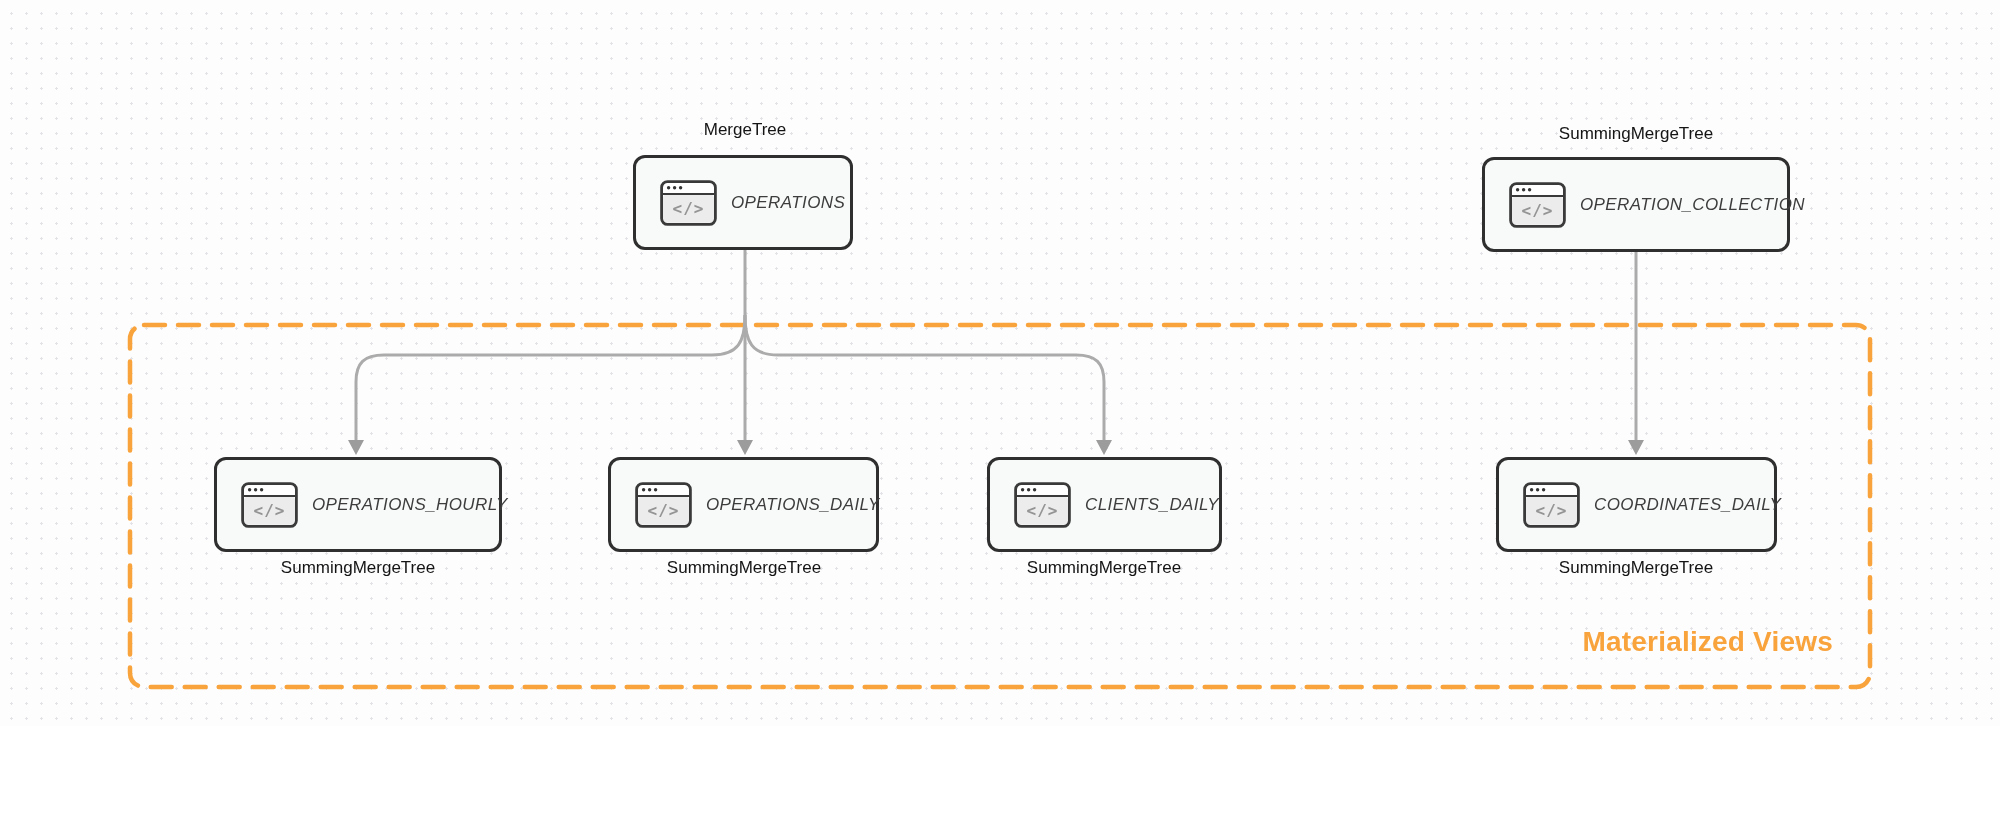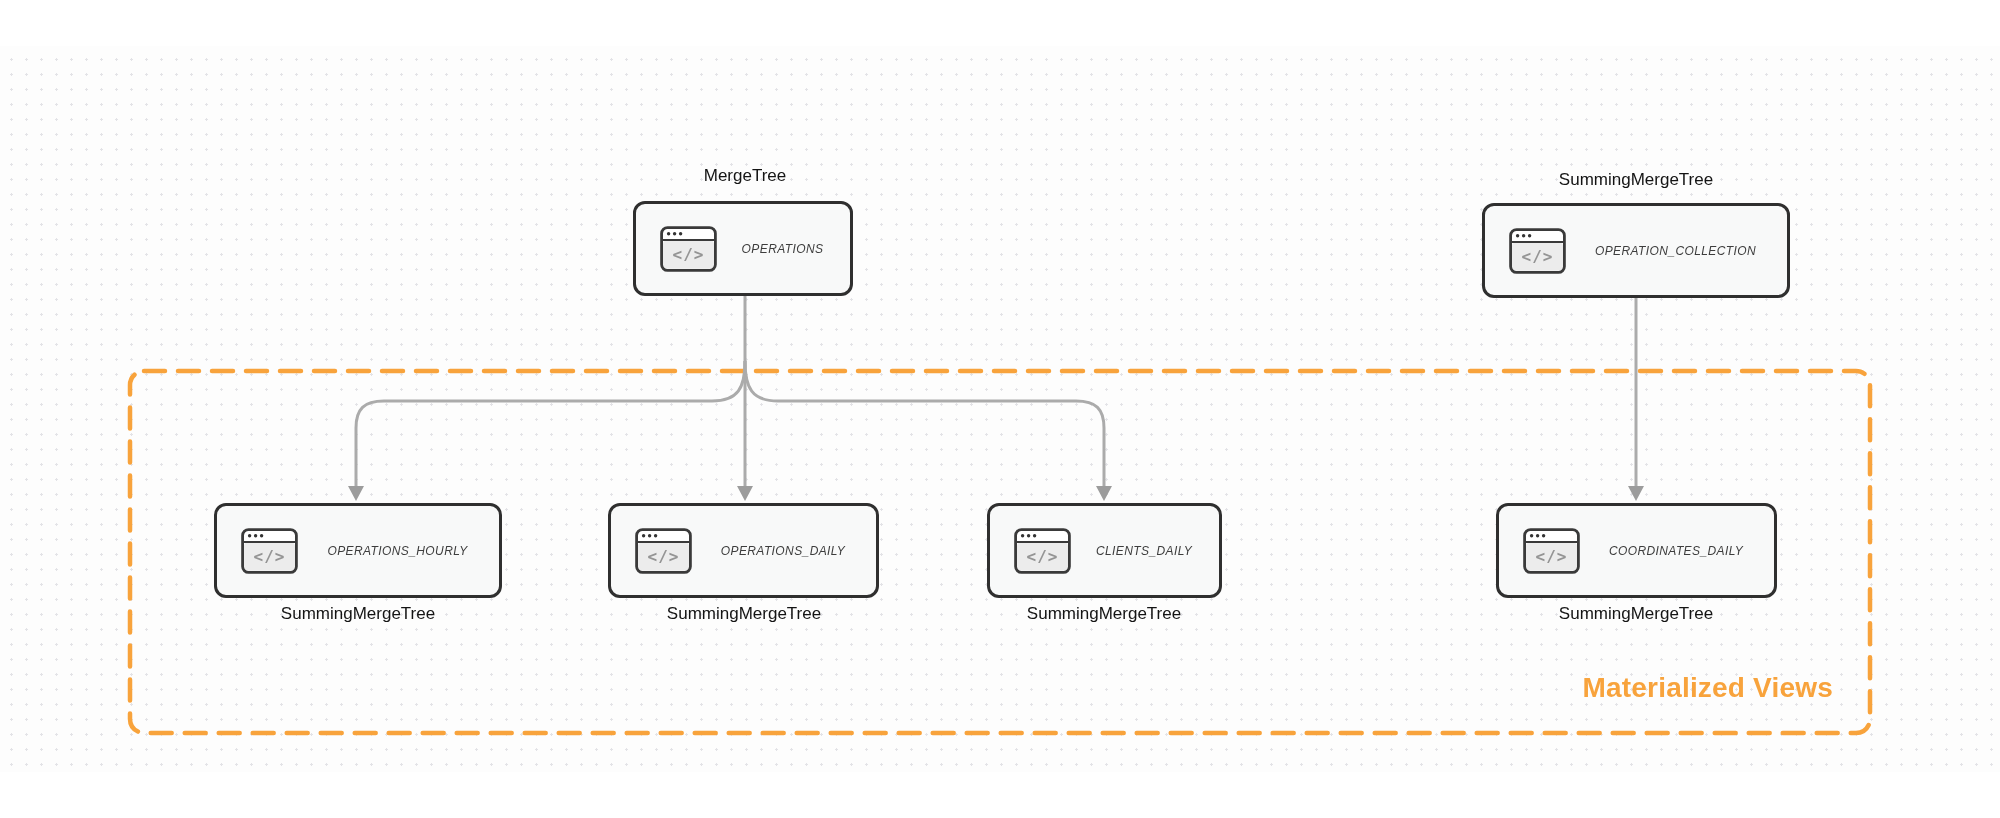--- a/index.html
+++ b/index.html
@@ -8,21 +8,20 @@
     overflow: hidden;
     font-family: "Liberation Sans", sans-serif;
   }
   .canvas {
     position: relative;
     width: 2000px; height: 726px;
     background-color: #fdfdfd;
     background-image: radial-gradient(circle, #e3e3e7 1.1px, transparent 1.4px);
     background-size: 15px 15px;
     background-position: 4px 6px;
-    margin-top: 46px;
   }
   svg.edges-layer {
     position: absolute; left: 0; top: 0;
     width: 2000px; height: 818px;
     pointer-events: none;
   }
   .node {
     position: absolute;
     height: 95px;
     background: #f8f9f9;
@@ -31,21 +30,21 @@
     box-sizing: border-box;
     display: flex;
     align-items: center;
     padding: 0 16px 0 24px;
     gap: 14px;
   }
   .node-title {
     flex: 1;
     text-align: center;
     font-style: italic;
-    font-size: 12px;
+    font-size: 17px;
     font-weight: 500;
     letter-spacing: 0.4px;
     color: #3d3d3d;
     white-space: nowrap;
   }
   .node-icon { flex: 0 0 auto; width: 57px; height: 46px; }
   .engine-label {
     position: absolute;
     width: 320px;
     text-align: center;

